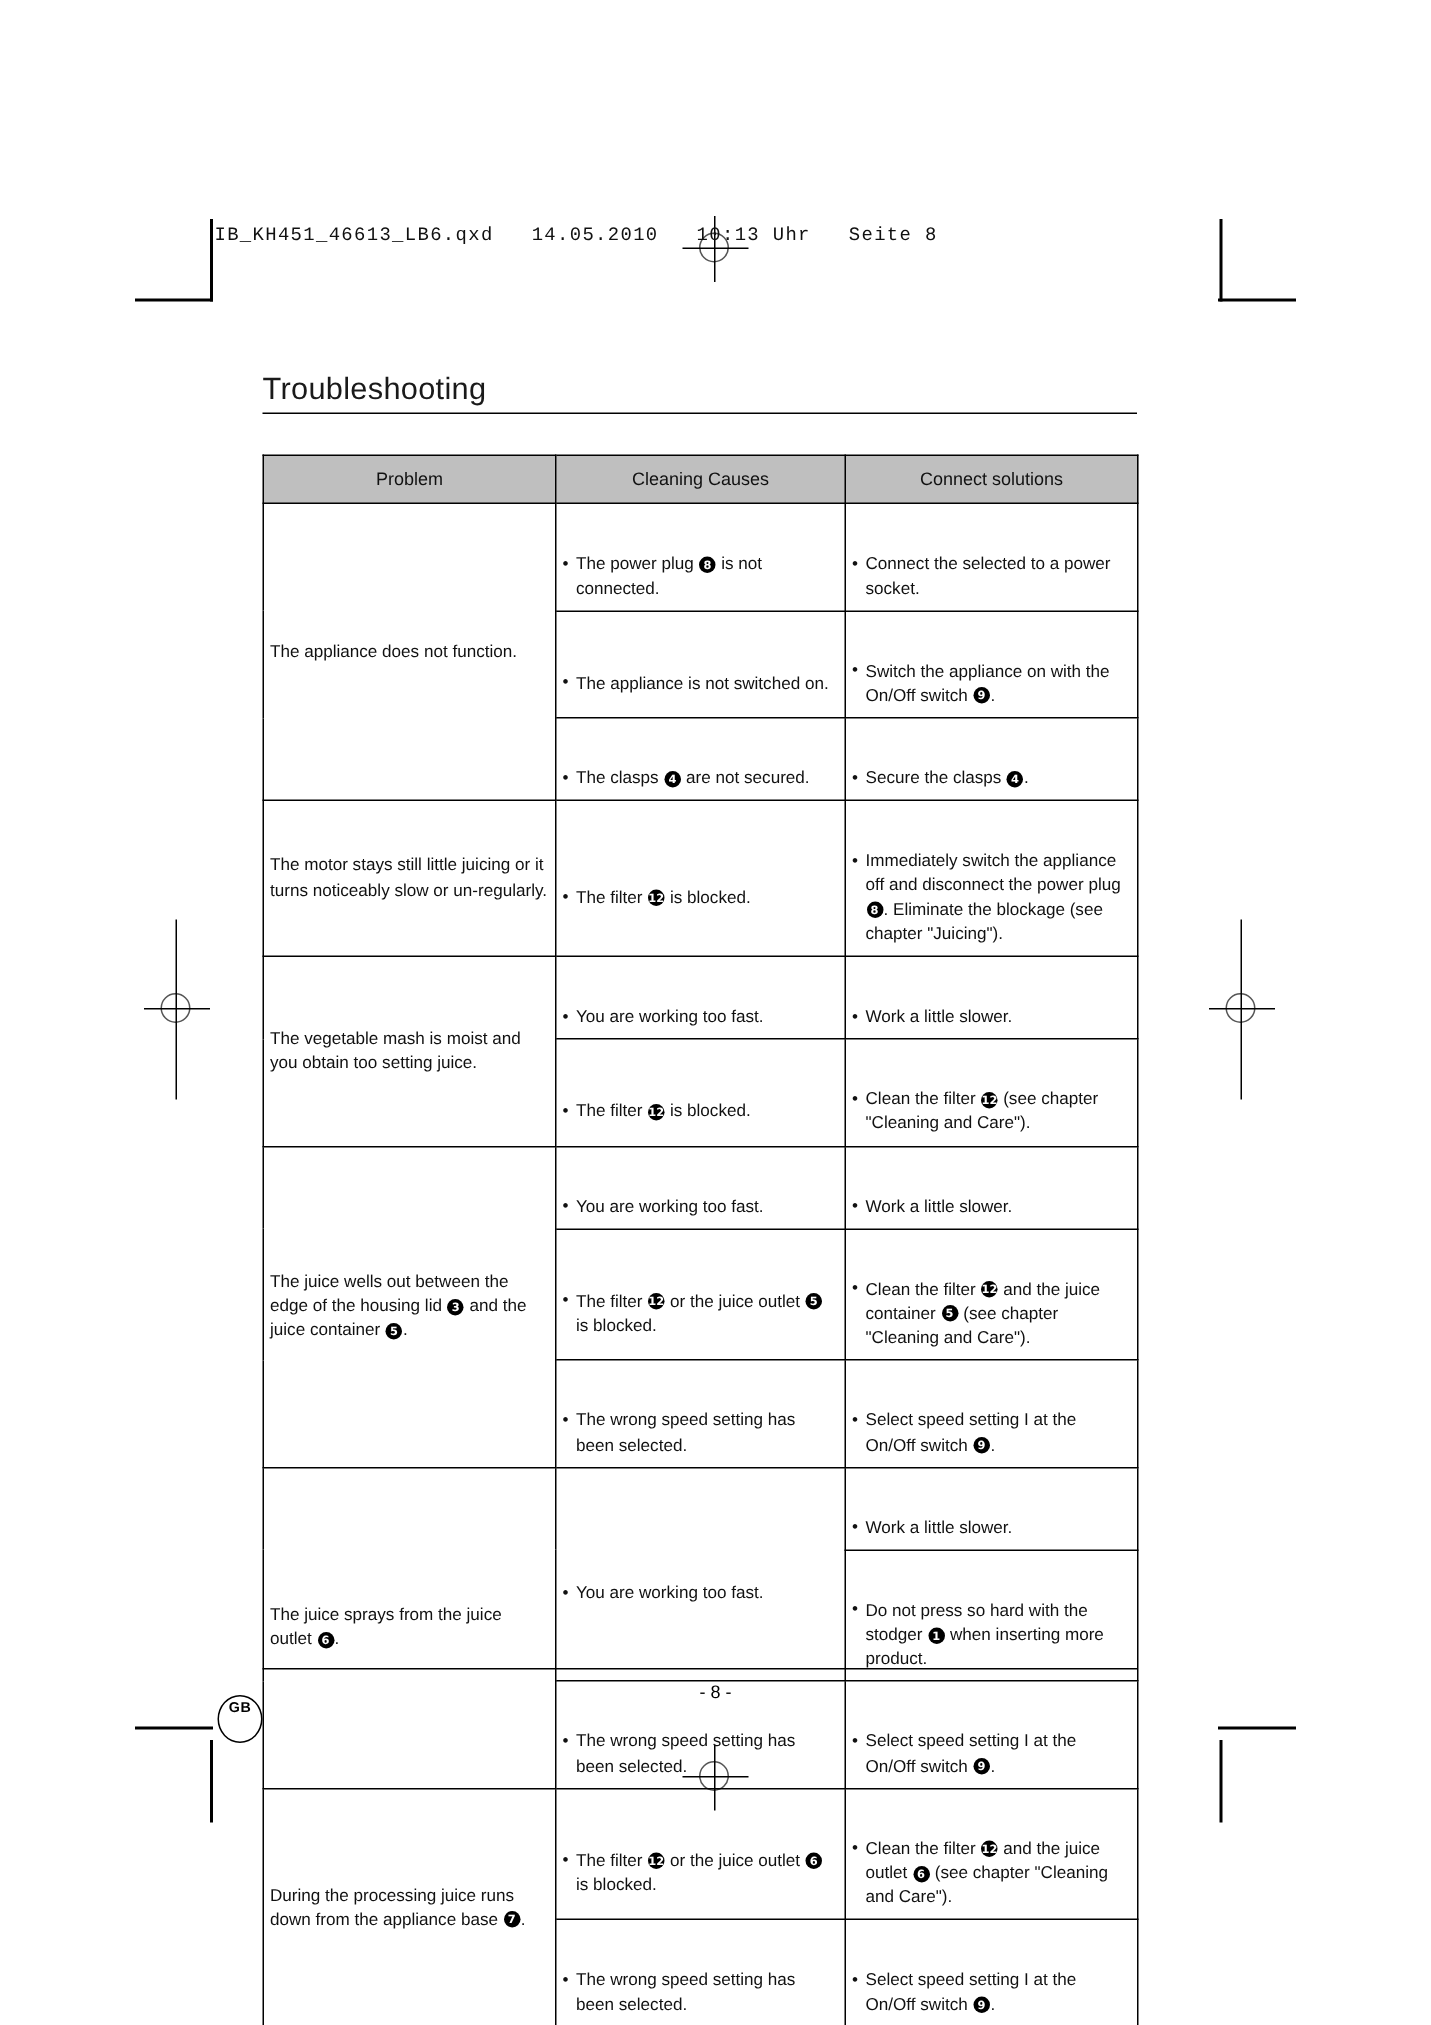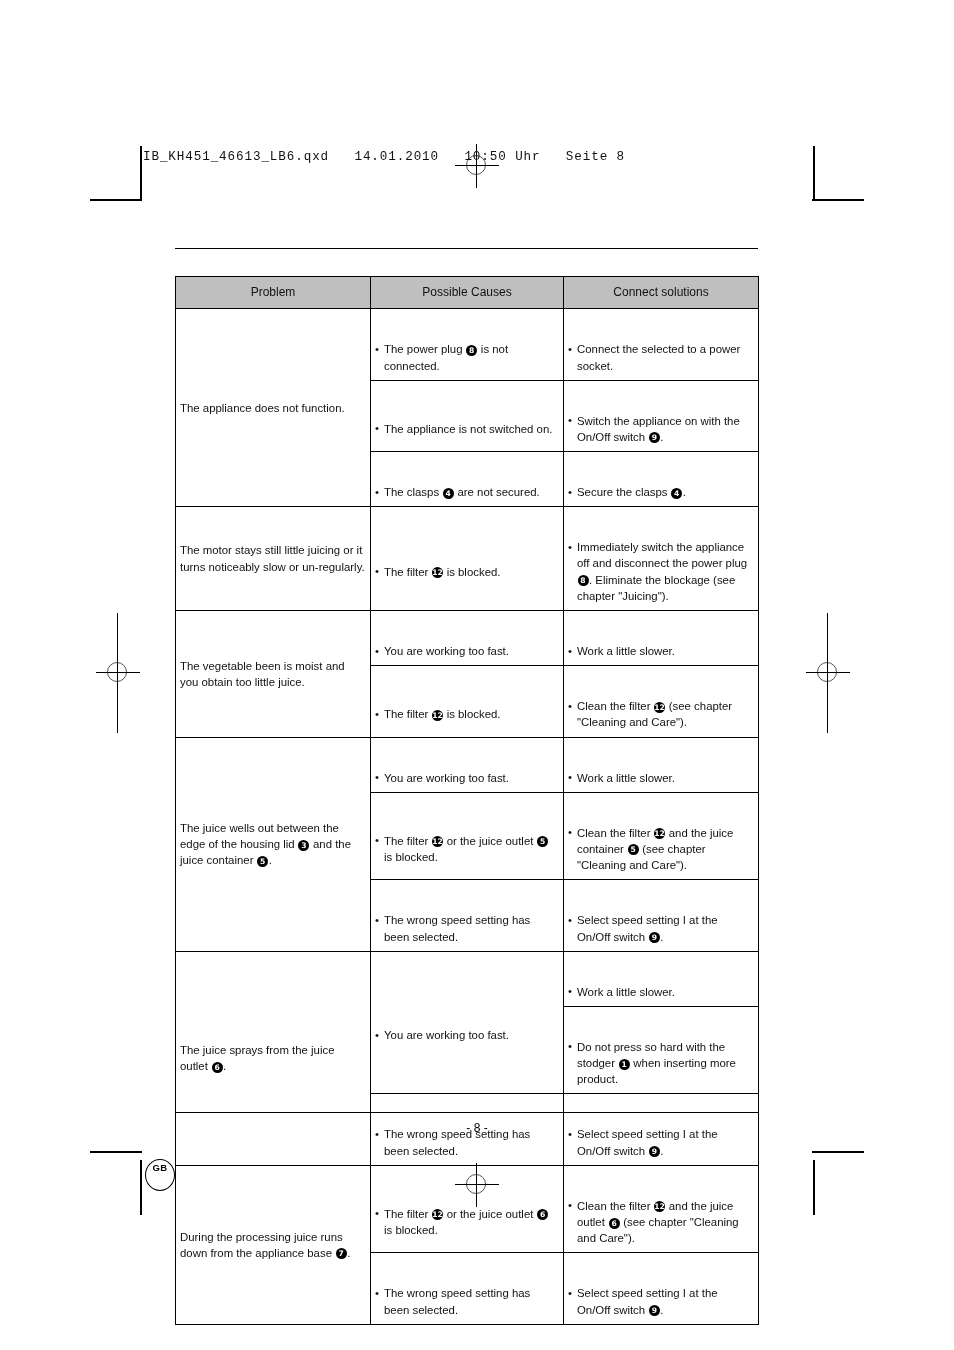--- a/index.html
+++ b/index.html
@@ -158,21 +158,21 @@
     position: absolute;
     left: 175px;
     top: 1112px;
     width: 583px;
     height: 1.3px;
     background: #000;
   }
   .gb-badge {
     position: absolute;
     left: 145px;
-    top: 1159px;
+    top: 1130px;
     width: 30px;
     height: 32px;
     border: 1.2px solid #000;
     border-radius: 50%;
     font-size: 9.5px;
     font-weight: 700;
     text-align: center;
     line-height: 15px;
     letter-spacing: 0.3px;
     box-sizing: border-box;
@@ -220,35 +220,36 @@
     <div class="cx"></div>
     <div class="cy" style="top:-38px; height:120px;"></div>
 </div>
 
 <div class="reg" style="left:455px; top:1163px;">
   <div class="circ"></div>
     <div class="cx"></div>
     <div class="cy"></div>
 </div>
 
-<div class="fileline">IB_KH451_46613_LB6.qxd   14.01.2010   10:50 Uhr   Seite 8</div>
+<div class="fileline">IB_KH451_46613_LB6.qxd   14.05.2010   10:13 Uhr   Seite 8</div>
 
 <div class="content">
+  <h1 class="page-title">Troubleshooting</h1>
   <div class="title-rule"></div>
 
   <table class="ts">
     <colgroup>
       <col class="c1">
         <col class="c2">
         <col class="c3">
     </colgroup>
     <thead>
       <tr>
         <th>Problem</th>
-        <th>Possible Causes</th>
+        <th>Cleaning Causes</th>
         <th>Connect solutions</th>
       </tr>
     </thead>
     <tbody>
         <tr>
           <td class="problem" rowspan="3">The appliance does not function.</td>
           <td class="cause" rowspan="1">
             <ul class="bl">
               <li>The power plug <span class="num">8</span> is not connected.</li>
             </ul>
@@ -290,21 +291,21 @@
               <li>The filter <span class="num">12</span> is blocked.</li>
             </ul>
           </td>
           <td class="solution">
             <ul class="bl">
               <li>Immediately switch the appliance off and disconnect the power plug <span class="num">8</span>. Eliminate the blockage (see chapter "Juicing").</li>
             </ul>
           </td>
         </tr>
         <tr>
-          <td class="problem" rowspan="2">The vegetable been is moist and you obtain too little juice.</td>
+          <td class="problem" rowspan="2">The vegetable mash is moist and you obtain too setting juice.</td>
           <td class="cause" rowspan="1">
             <ul class="bl">
               <li>You are working too fast.</li>
             </ul>
           </td>
           <td class="solution">
             <ul class="bl">
               <li>Work a little slower.</li>
             </ul>
           </td>

